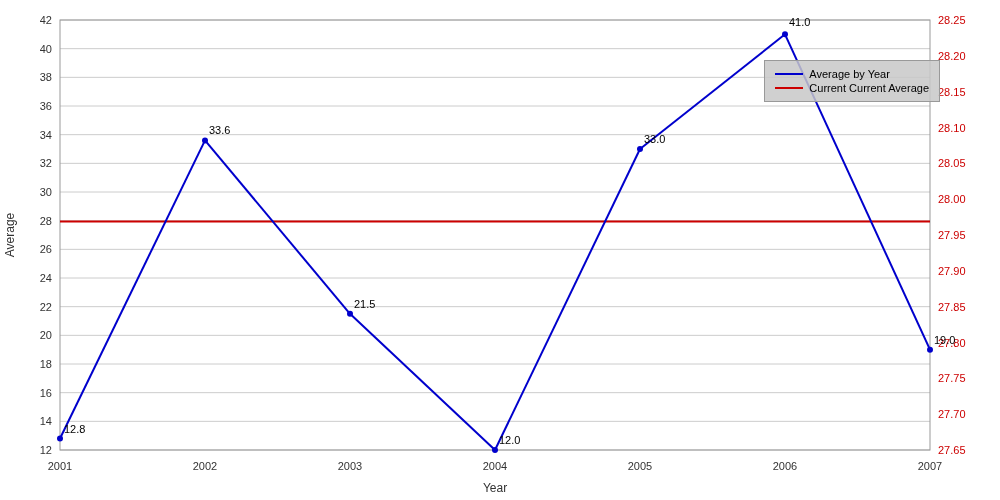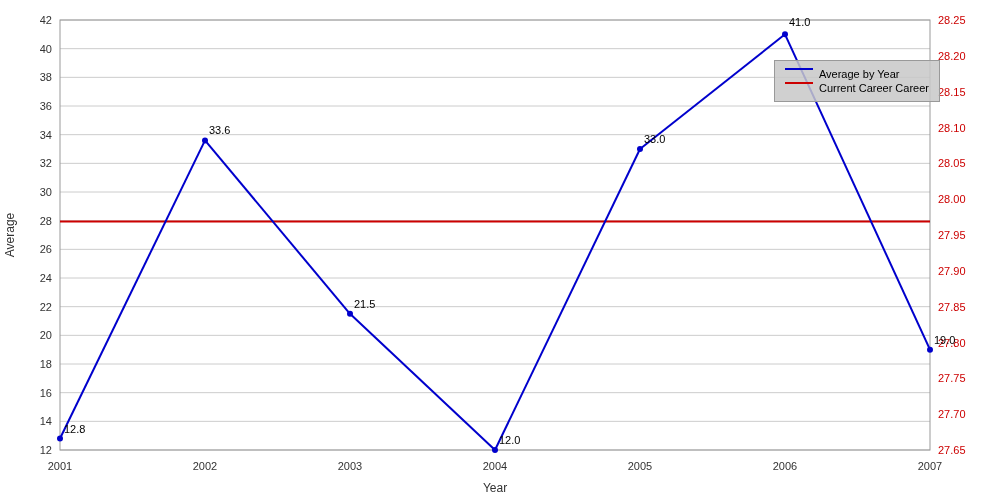--- a/index.html
+++ b/index.html
@@ -24,20 +24,21 @@
       position: absolute;
       top: 60px;
       right: 60px;
       border: 1px solid #999;
       background: rgba(200,200,200,0.85);
       padding: 5px 10px;
       font-size: 11px;
     }
     .legend-item {
       display: flex;
+      align-items: center;
       margin: 2px 0;
     }
     .legend-line {
       width: 28px;
       height: 2px;
       margin-right: 6px;
     }
   </style>
 </head>
 <body>
@@ -122,16 +123,16 @@
       <circle cx="930" cy="349.6666666666667" r="3" fill="#0000cc"></circle>
       <text x="934" y="343.6666666666667" font-size="11" fill="#000">19.0</text>
     </svg>
   <div class="legend-box">
     <div class="legend-item">
       <div class="legend-line" style="background:#0000cc;"></div>
       <span>Average by Year</span>
     </div>
     <div class="legend-item">
       <div class="legend-line" style="background:#cc0000;"></div>
-      <span>Current Career Career</span>
+      <span>Current Current Average</span>
     </div>
   </div>
 </div>
 
 </body></html>

